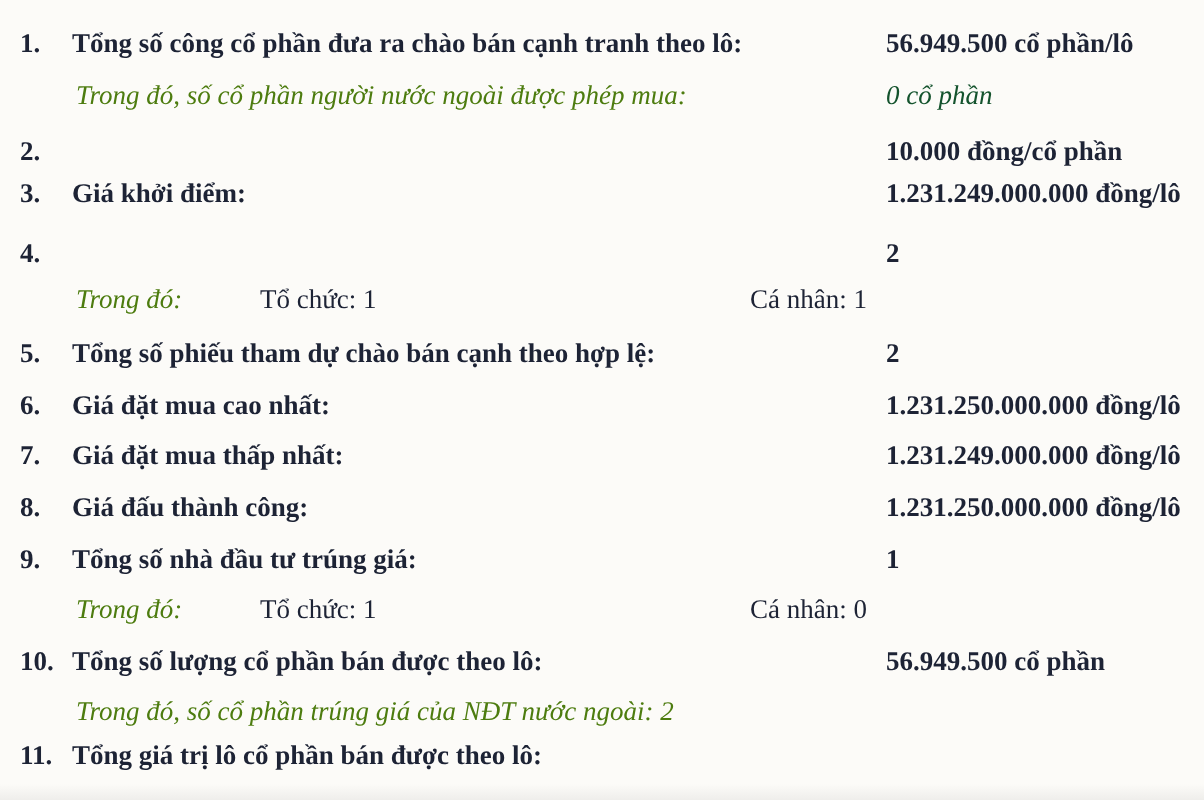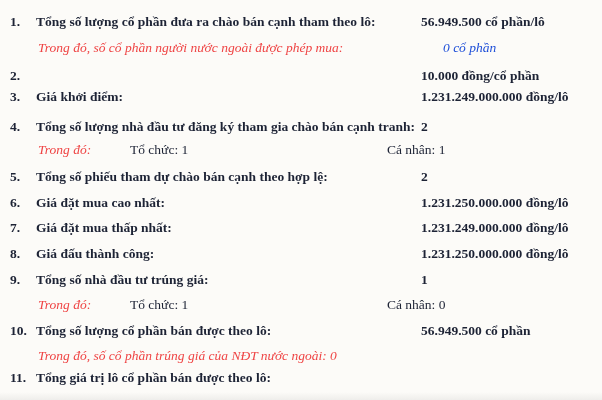--- a/index.html
+++ b/index.html
@@ -39,45 +39,45 @@
     left: 10px;
     font-weight: bold;
   }
   .label {
     position: absolute;
     left: 36px;
     font-weight: bold;
   }
   .value {
     position: absolute;
-    left: 421px;
+    left: 443px;
     font-weight: bold;
   }
   .sub-label {
     position: absolute;
     left: 38px;
     font-style: italic;
     font-weight: normal;
-    color: #ef4444;
+    color: #4d7c0f;
   }
   .sub-value {
     position: absolute;
     left: 443px;
     font-style: italic;
     font-weight: normal;
-    color: #1d4ed8;
+    color: #14532d;
   }
   .org-count {
     position: absolute;
     left: 130px;
     font-weight: normal;
   }
   .person-count {
     position: absolute;
-    left: 387px;
+    left: 375px;
     font-weight: normal;
   }
   
   .r0  { top: 9px; }
   .r1  { top: 35px; }
   .r2  { top: 63px; }
   .r3  { top: 84px; }
   .r4  { top: 114px; }
   .r5  { top: 137px; }
   .r6  { top: 164px; }
@@ -90,21 +90,21 @@
   .r13 { top: 343px; }
   .r14 { top: 365px; }
 </style>
 </head>
 <body>
 
 <div class="page">
 
   <div class="row r0">
     <span class="num">1.</span>
-    <span class="label">Tổng số lượng cổ phần đưa ra chào bán cạnh tham theo lô:</span>
+    <span class="label">Tổng số công cổ phần đưa ra chào bán cạnh tranh theo lô:</span>
     <span class="value">56.949.500 cổ phần/lô</span>
   </div>
 
   <div class="row r1">
     <span class="sub-label">Trong đó, số cổ phần người nước ngoài được phép mua:</span>
     <span class="sub-value">0 cổ phần</span>
   </div>
 
   <div class="row r2">
     <span class="num">2.</span>
@@ -112,21 +112,20 @@
   </div>
 
   <div class="row r3">
     <span class="num">3.</span>
     <span class="label">Giá khởi điểm:</span>
     <span class="value">1.231.249.000.000 đồng/lô</span>
   </div>
 
   <div class="row r4">
     <span class="num">4.</span>
-    <span class="label">Tổng số lượng nhà đầu tư đăng ký tham gia chào bán cạnh tranh:</span>
     <span class="value">2</span>
   </div>
 
   <div class="row r5">
     <span class="sub-label">Trong đó:</span>
     <span class="org-count">Tổ chức: 1</span>
     <span class="person-count">Cá nhân: 1</span>
   </div>
 
   <div class="row r6">
@@ -165,21 +164,21 @@
     <span class="person-count">Cá nhân: 0</span>
   </div>
 
   <div class="row r12">
     <span class="num">10.</span>
     <span class="label">Tổng số lượng cổ phần bán được theo lô:</span>
     <span class="value">56.949.500 cổ phần</span>
   </div>
 
   <div class="row r13">
-    <span class="sub-label">Trong đó, số cổ phần trúng giá của NĐT nước ngoài: 0</span>
+    <span class="sub-label">Trong đó, số cổ phần trúng giá của NĐT nước ngoài: 2</span>
   </div>
 
   <div class="row r14">
     <span class="num">11.</span>
     <span class="label">Tổng giá trị lô cổ phần bán được theo lô:</span>
   </div>
 
 </div>
 
 </body></html>

